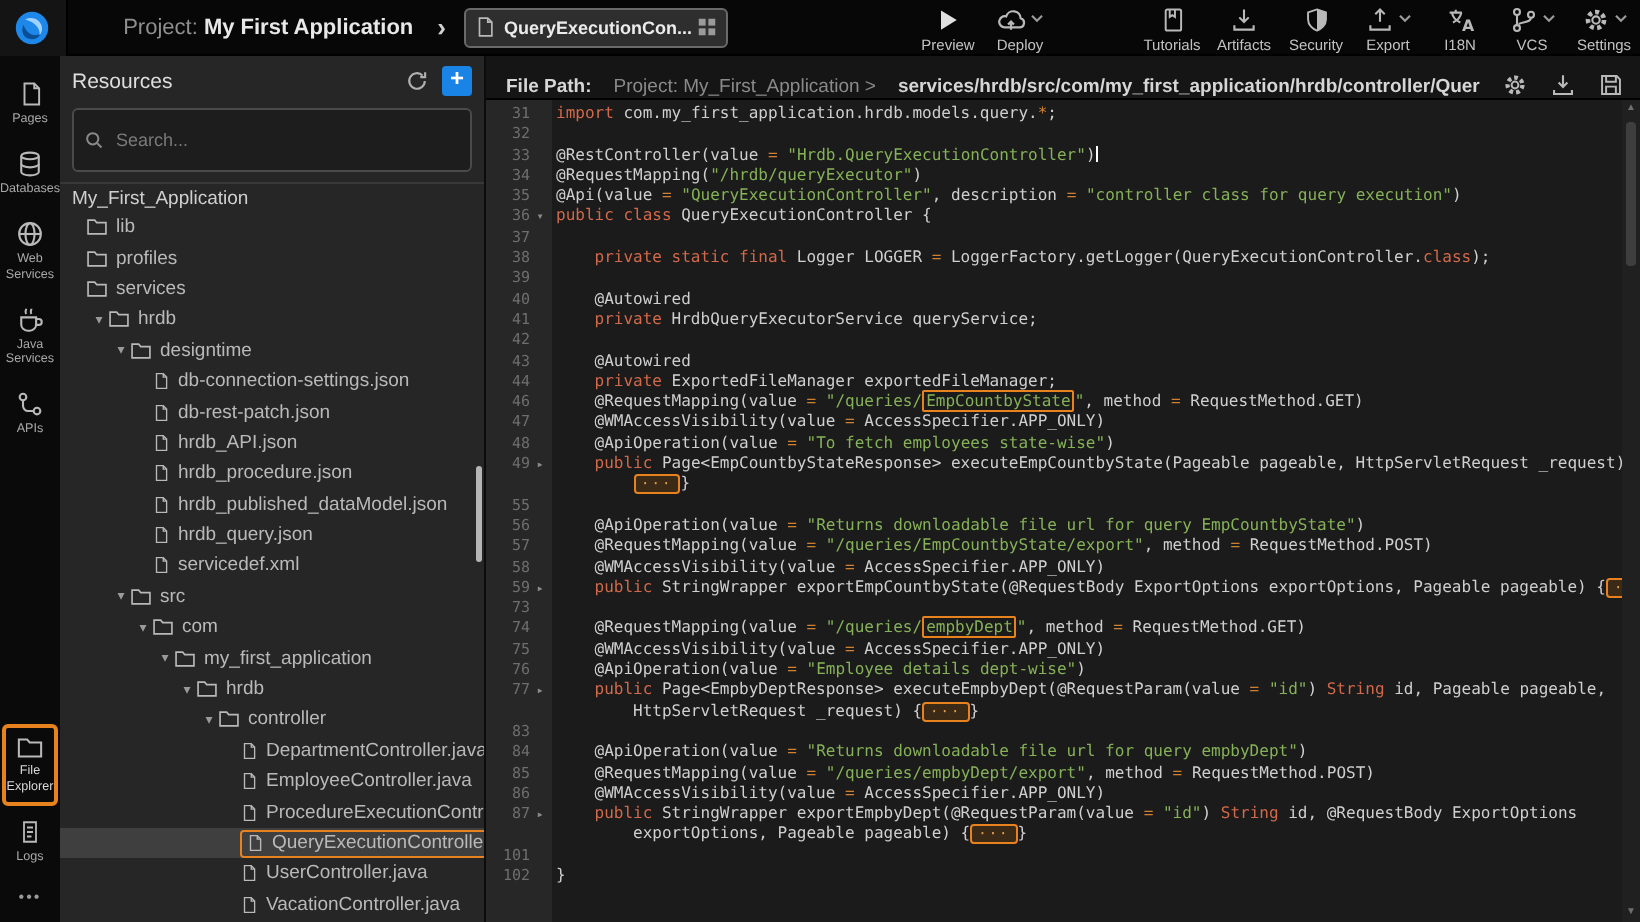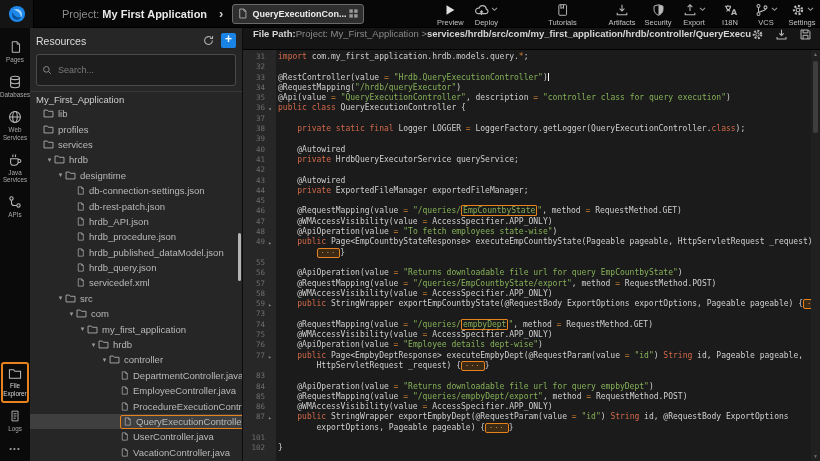--- a/index.html
+++ b/index.html
@@ -12,21 +12,21 @@
   .logo{width:34px;height:28px;background:#141414;display:flex;align-items:center;justify-content:center;border-right:1px solid #000;}
   .proj{margin-left:10px;font-size:11px;white-space:nowrap;}
   .plabel{color:#8f8f8f;margin-left:18px;} .pname{color:#e8e8e8;font-weight:bold;}
   .chev{color:#d0d0d0;font-size:13px;margin:0 9px 0 12px;font-weight:bold;}
   .tab{height:20px;background:#2e2e2e;border:1px solid #6a6a6a;border-radius:3px;display:flex;align-items:center;padding:0 4px;gap:4px;}
   .tab .tlabel{color:#ececec;font-size:9px;font-weight:bold;max-width:92px;white-space:nowrap;}
   .acts{display:flex;align-items:flex-start;}
   .act{display:flex;flex-direction:column;align-items:center;gap:1px;min-width:36px;cursor:pointer;padding:2px 2px 0;}
   .act-ic{display:flex;align-items:center;gap:2px;height:14px;}
   .act-lb{font-size:7.5px;color:#c2c2c2;white-space:nowrap;}
-  #actions-left{margin-left:68px;} #actions-left .act:nth-child(3){margin-left:40px;}
+  #actions-left{margin-left:92px;} #actions-left .act:nth-child(3){margin-left:40px;}
   .tspacer{flex:1;}
 
   
   .main{display:flex;height:433px;}
 
   
   .rail{width:30px;background:#0a0a0a;display:flex;flex-direction:column;align-items:stretch;padding-top:6px;}
   .rail-item{display:flex;flex-direction:column;align-items:center;gap:2px;padding:6px 0;color:#a8a8a8;
              font-size:6.3px;text-align:center;line-height:1.15;cursor:pointer;}
   .rail-item.active{border:2px solid #E8821E;border-radius:3px;margin:0 1px;padding:4px 0;color:#d8d8d8;}
@@ -47,22 +47,22 @@
   .trow{height:15.4px;display:flex;align-items:center;color:#b9b9b9;font-size:9.5px;white-space:nowrap;cursor:pointer;}
   .trow .arr{width:9px;font-size:7px;color:#9a9a9a;text-align:center;flex:0 0 9px;}
   .trow .ic{margin-right:4px;}
   .trow.sel{background:#3f3f3f;}
   .selbox{display:flex;align-items:center;border:1.5px solid #E8821E;border-radius:2px;padding:0 3px 0 2px;height:14px;}
   .selbox .ic{margin-right:4px;}
   .p-scrollthumb{position:absolute;right:1px;top:205px;width:3px;height:48px;background:#b5b5b5;border-radius:2px;}
 
   
   .editor{flex:1;position:relative;background:#1b1b1b;display:flex;flex-direction:column;min-width:0;}
-  .fpbar{height:22px;background:#151515;border-bottom:1px solid #020202;display:flex;align-items:flex-start;
-         padding:0 8px 0 10px;font-size:9.5px;white-space:nowrap;gap:0;}
+  .fpbar{height:22px;background:#151515;border-bottom:1px solid #020202;display:flex;align-items:flex-end;
+         padding:0 8px 0 10px;font-size:9.5px;white-space:nowrap;gap:11px;}
   .fp1{color:#d6d6d6;font-weight:bold;} .fp2{color:#8a8a8a;} .fp3{color:#d6d6d6;font-weight:bold;flex:1;overflow:hidden;}
   .fp-icons{display:flex;gap:11px;align-items:center;}
   .codearea{flex:1;overflow:hidden;padding-top:2px;margin-right:9px;
             background:linear-gradient(90deg,#272727 0,#272727 33px,#1b1b1b 33px);}
   .cl{display:flex;height:10.3px;line-height:10.3px;font-family:"DejaVu Sans Mono",monospace;font-size:8px;}
   .cl .g{flex:0 0 33px;display:flex;}
   .cl .num{flex:0 0 22px;text-align:right;color:#6e6e6e;font-size:7.5px;}
   .cl .fm{flex:0 0 10px;text-align:center;color:#8a8a8a;font-size:6px;line-height:11px;cursor:pointer;}
   .cl pre{margin:0;padding-left:2px;white-space:pre;font:inherit;}
   .tk-pl{color:#CFCFCF;} .tk-kw{color:#D2694A;} .tk-op{color:#D08030;} .tk-str{color:#85B158;}
@@ -694,27 +694,20 @@
           </div>
           <div class="cl">
             <span class="g">
               <span class="num">44</span>
               <span class="fm"></span>
             </span>
             <pre class="t"><span class="tk-pl">    </span><span class="tk-kw">private</span><span class="tk-pl"> ExportedFileManager exportedFileManager;</span></pre>
           </div>
           <div class="cl">
             <span class="g">
-              <span class="num">45</span>
-              <span class="fm"></span>
-            </span>
-            <pre class="t"></pre>
-          </div>
-          <div class="cl">
-            <span class="g">
               <span class="num">46</span>
               <span class="fm"></span>
             </span>
             <pre class="t"><span class="tk-pl">    @RequestMapping(value </span><span class="tk-op">=</span><span class="tk-pl"> </span><span class="tk-str">"/queries/</span><span class="tk-mark">EmpCountbyState</span><span class="tk-str">"</span><span class="tk-pl">, method </span><span class="tk-op">=</span><span class="tk-pl"> RequestMethod.GET)</span></pre>
           </div>
           <div class="cl">
             <span class="g">
               <span class="num">47</span>
               <span class="fm"></span>
             </span>

